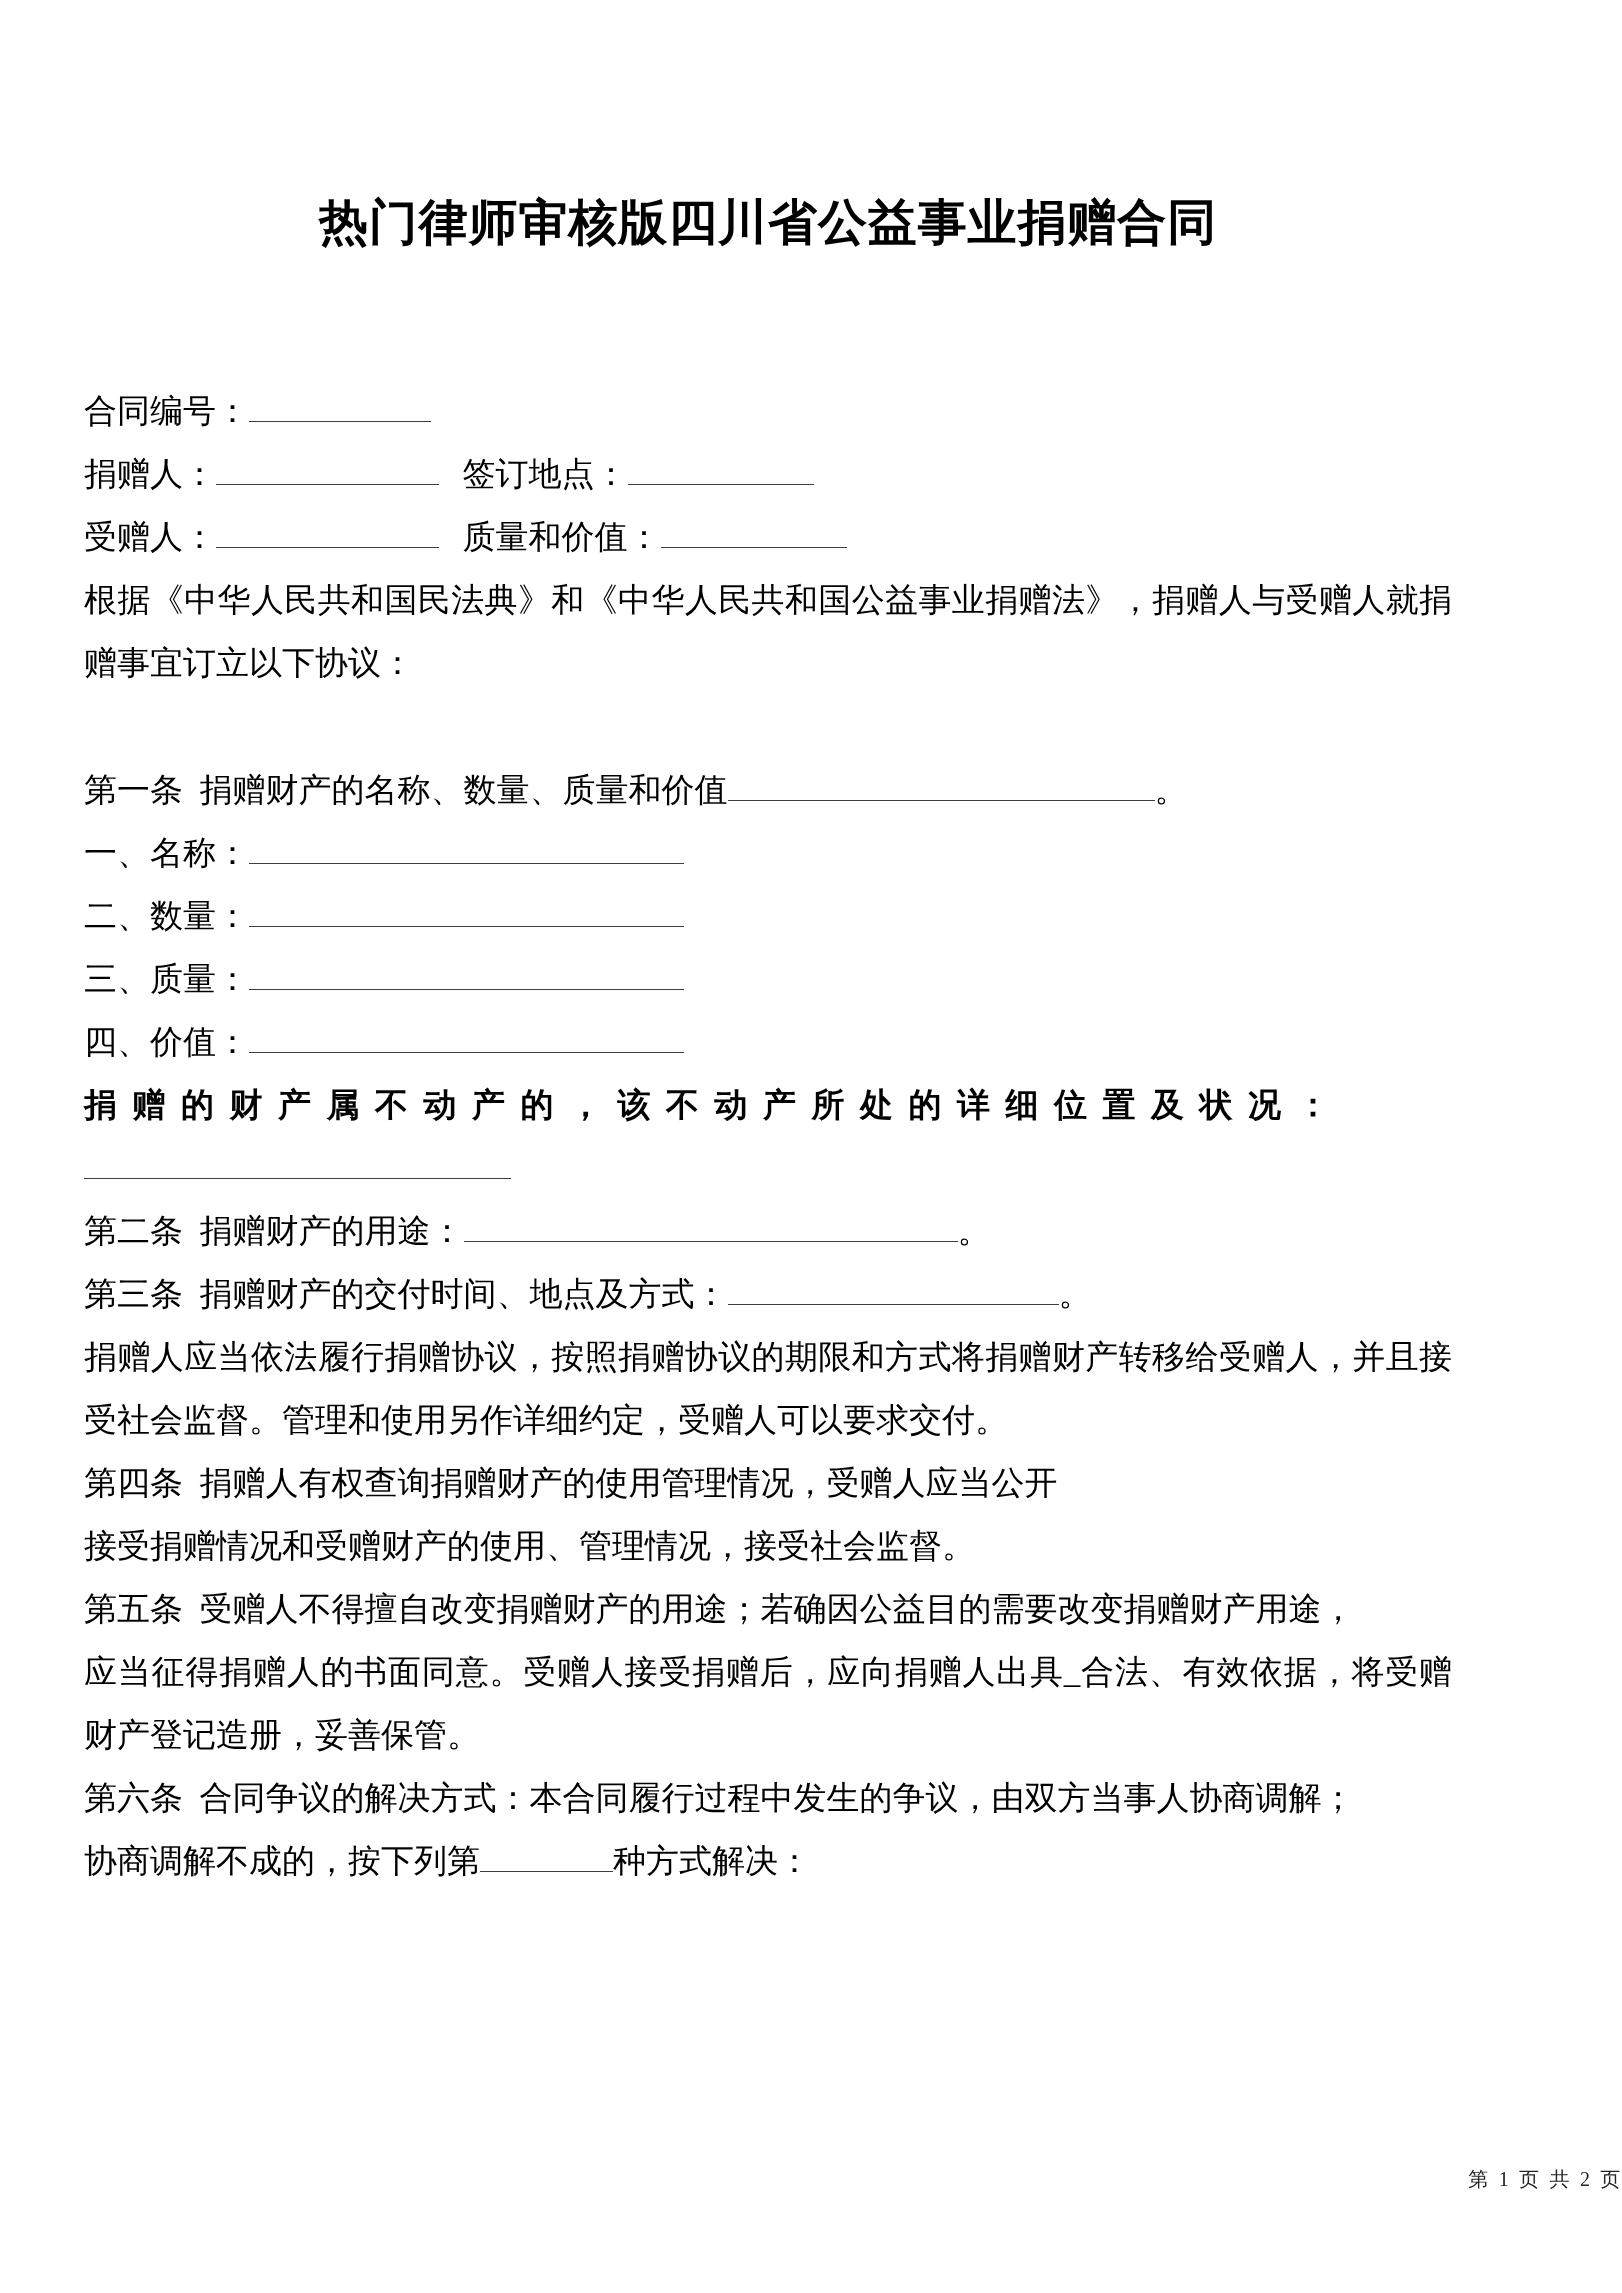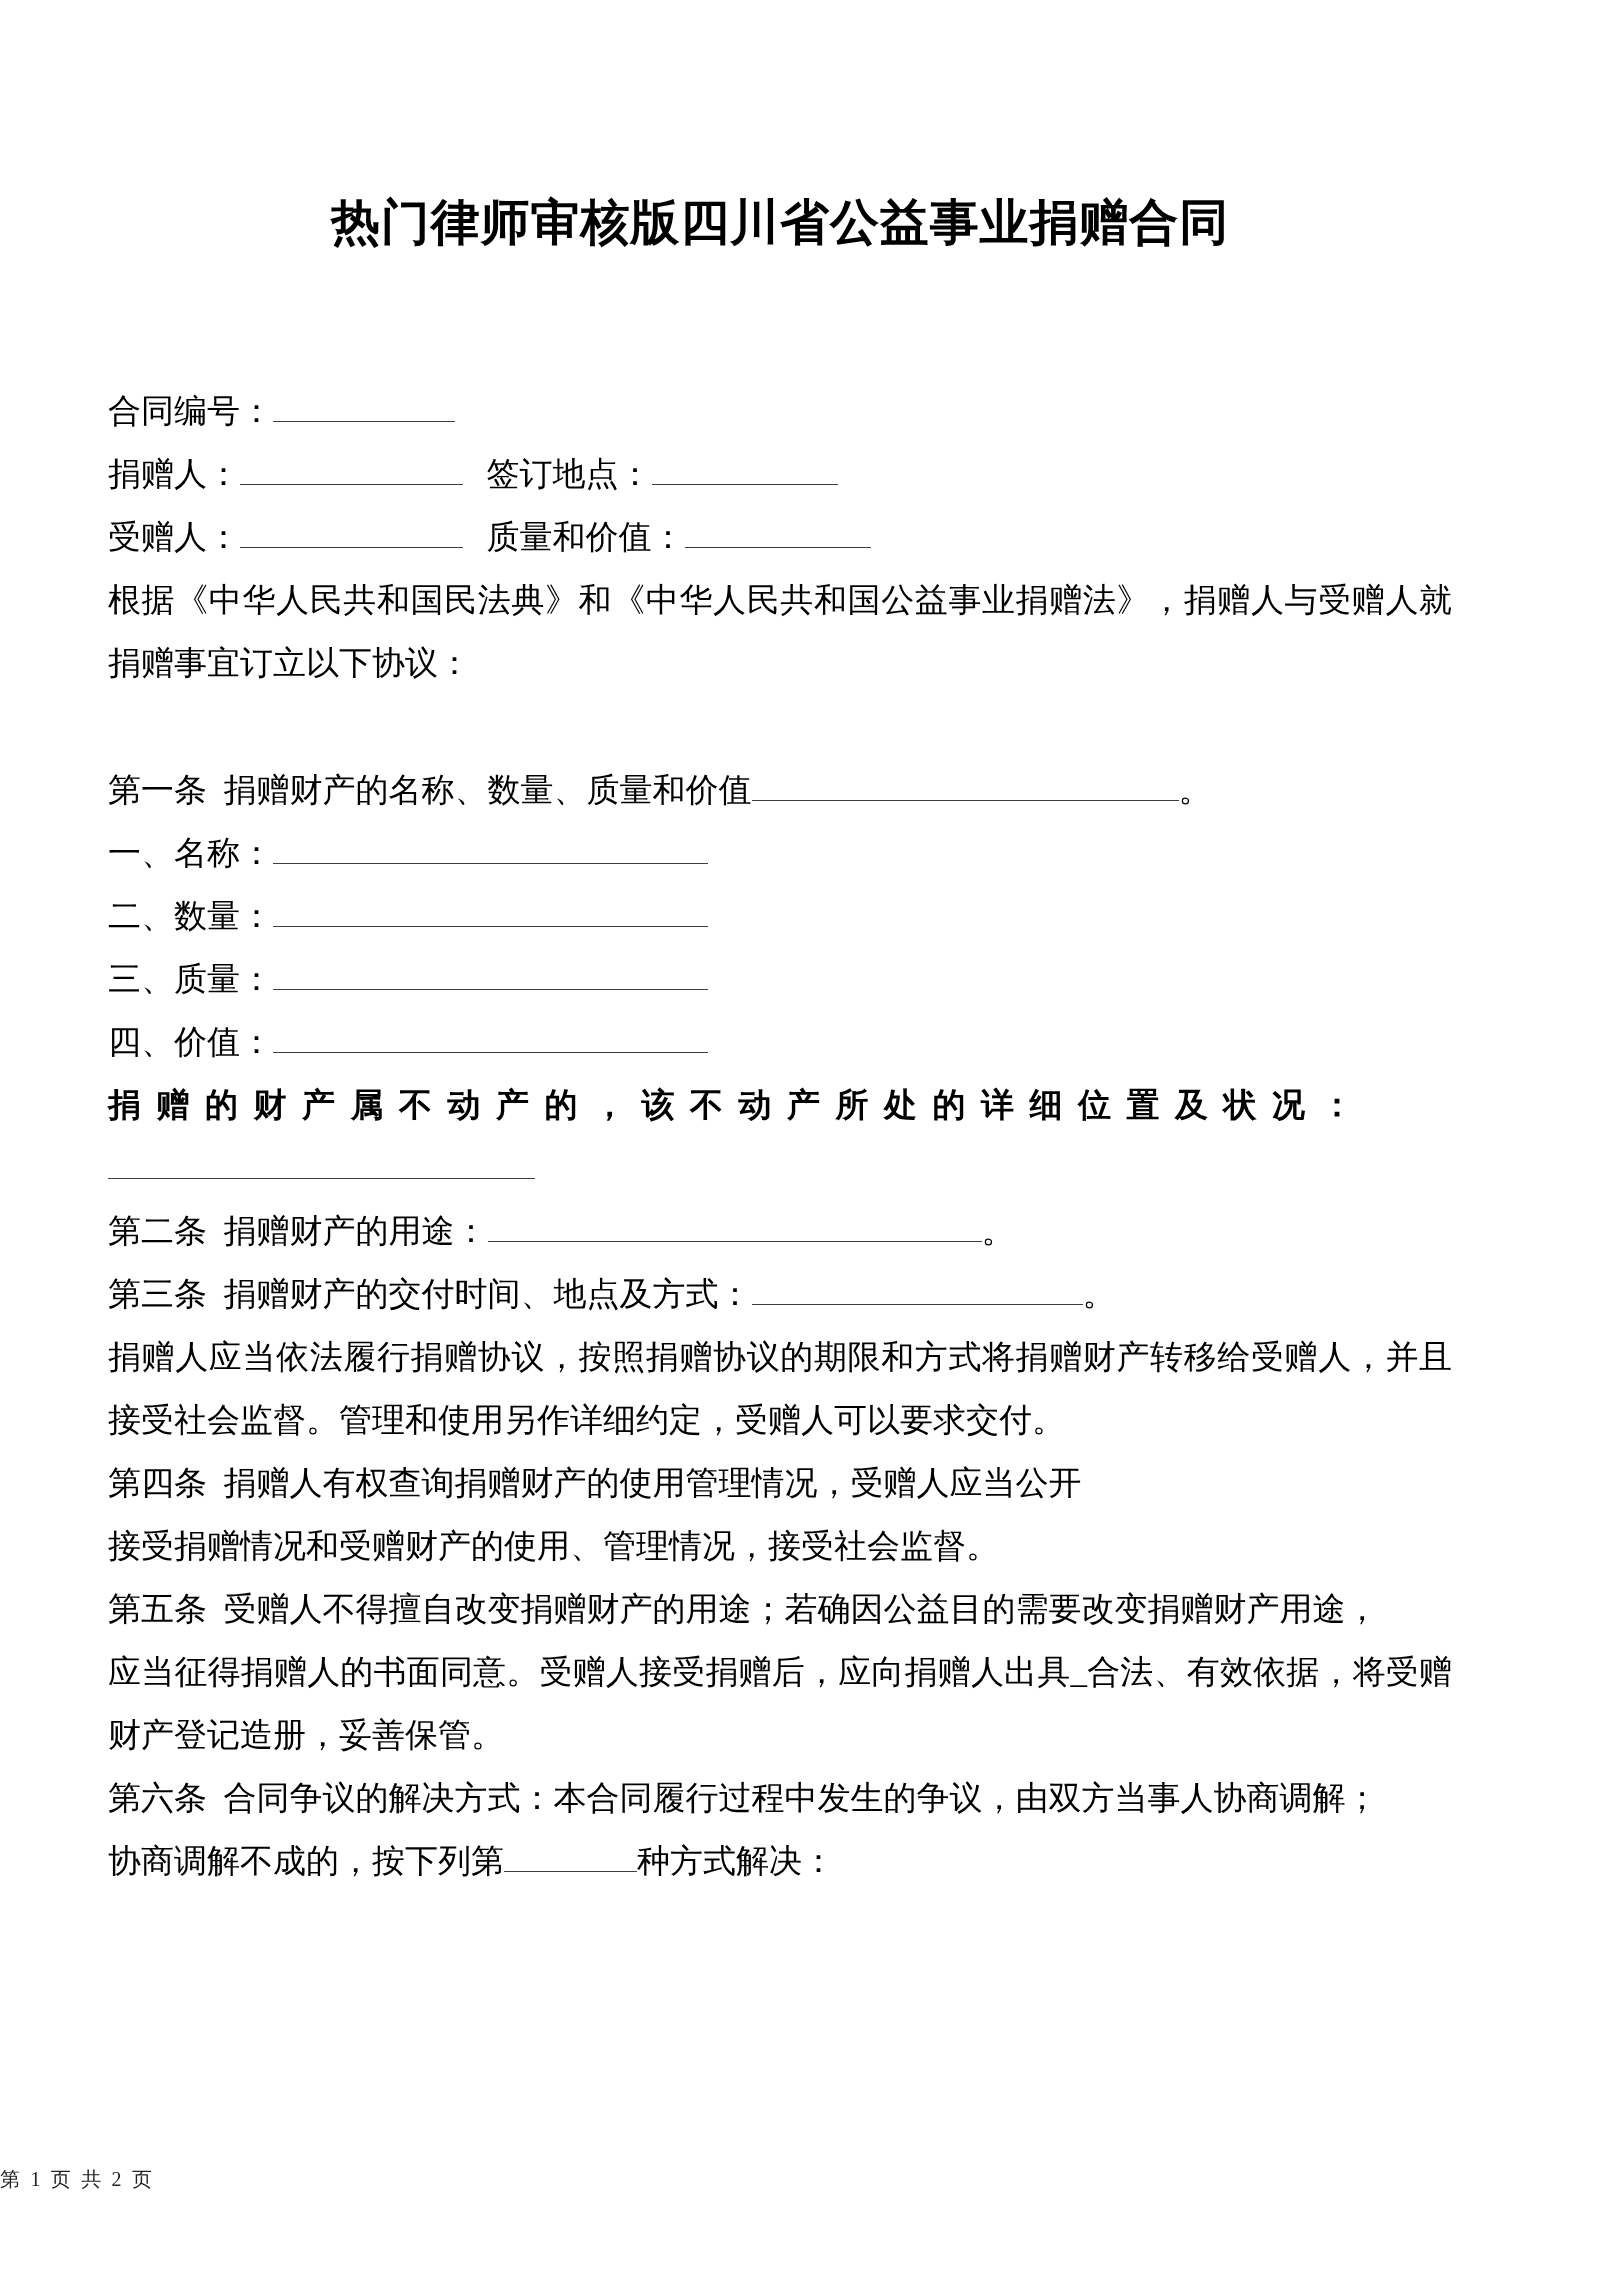--- a/index.html
+++ b/index.html
@@ -7,21 +7,21 @@
   body {
     width: 1623px;
     font-family: "Liberation Serif", "DejaVu Serif", serif;
     color: #000000;
   }
   .page {
     position: relative;
     width: 1623px;
     height: 2294px;
     background: #ffffff;
-    padding: 189px 171px 0 108px;
+    padding: 189px 171px 0 84px;
     overflow: hidden;
     font-size: 33px;
     line-height: 63px;
   }
   .title {
     text-align: center;
     font-size: 49px;
     font-weight: bold;
     line-height: 67px;
     margin-bottom: 124px;
@@ -48,21 +48,21 @@
   .spread {
     letter-spacing: 15.5px;
     white-space: nowrap;
     font-weight: bold;
   }
   .footer {
     position: absolute;
     top: 2166px;
     left: 0;
     width: 100%;
-    text-align: left;
+    text-align: right;
     font-size: 20px;
     line-height: 27px;
     letter-spacing: 2.7px;
     color: #222222;
   }
 </style>
 </head>
 <body>
 
 <div class="page">

